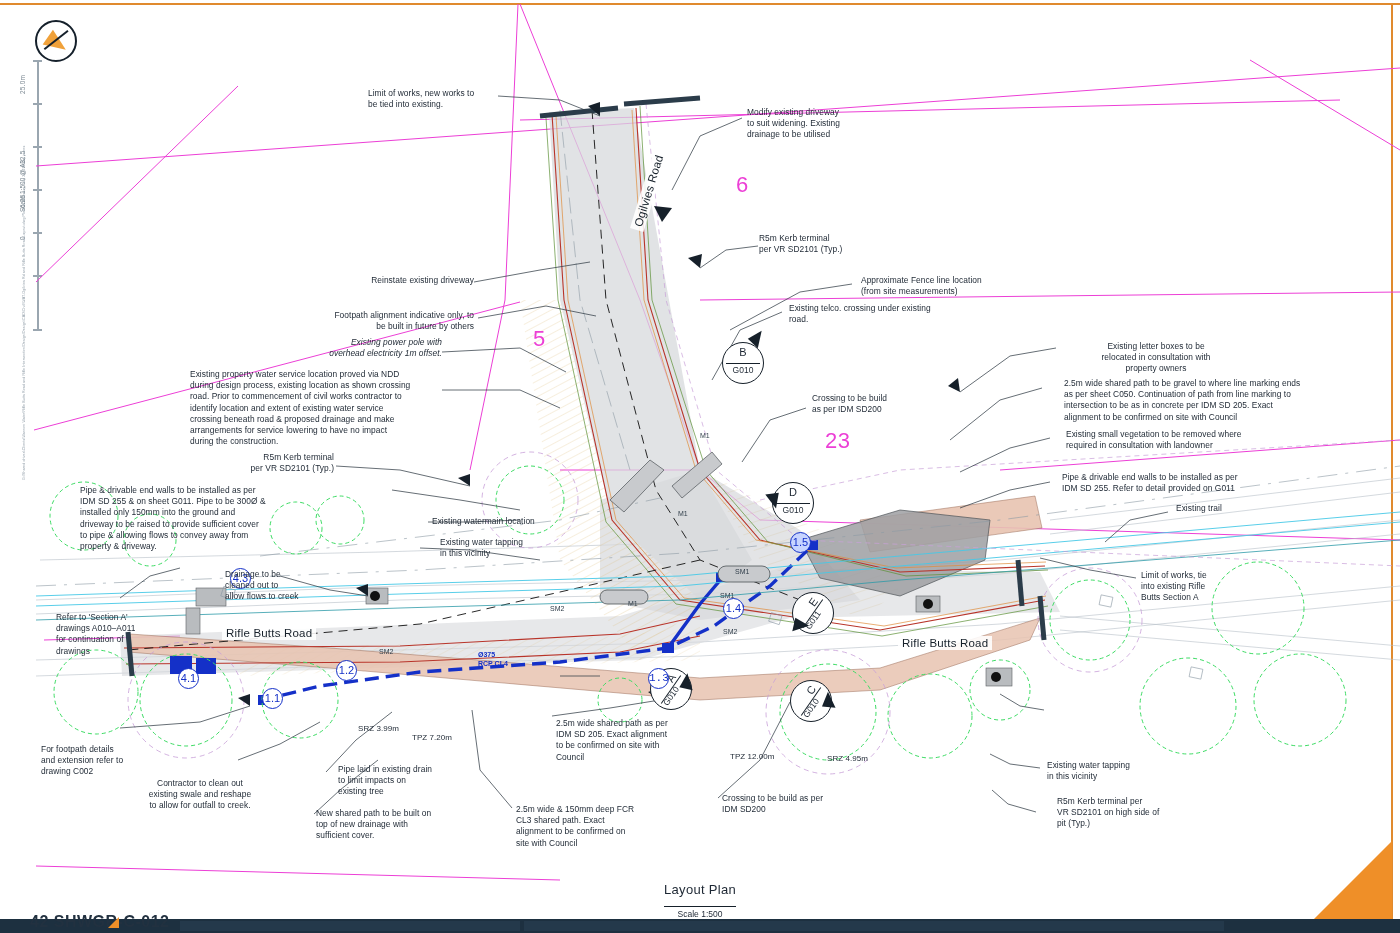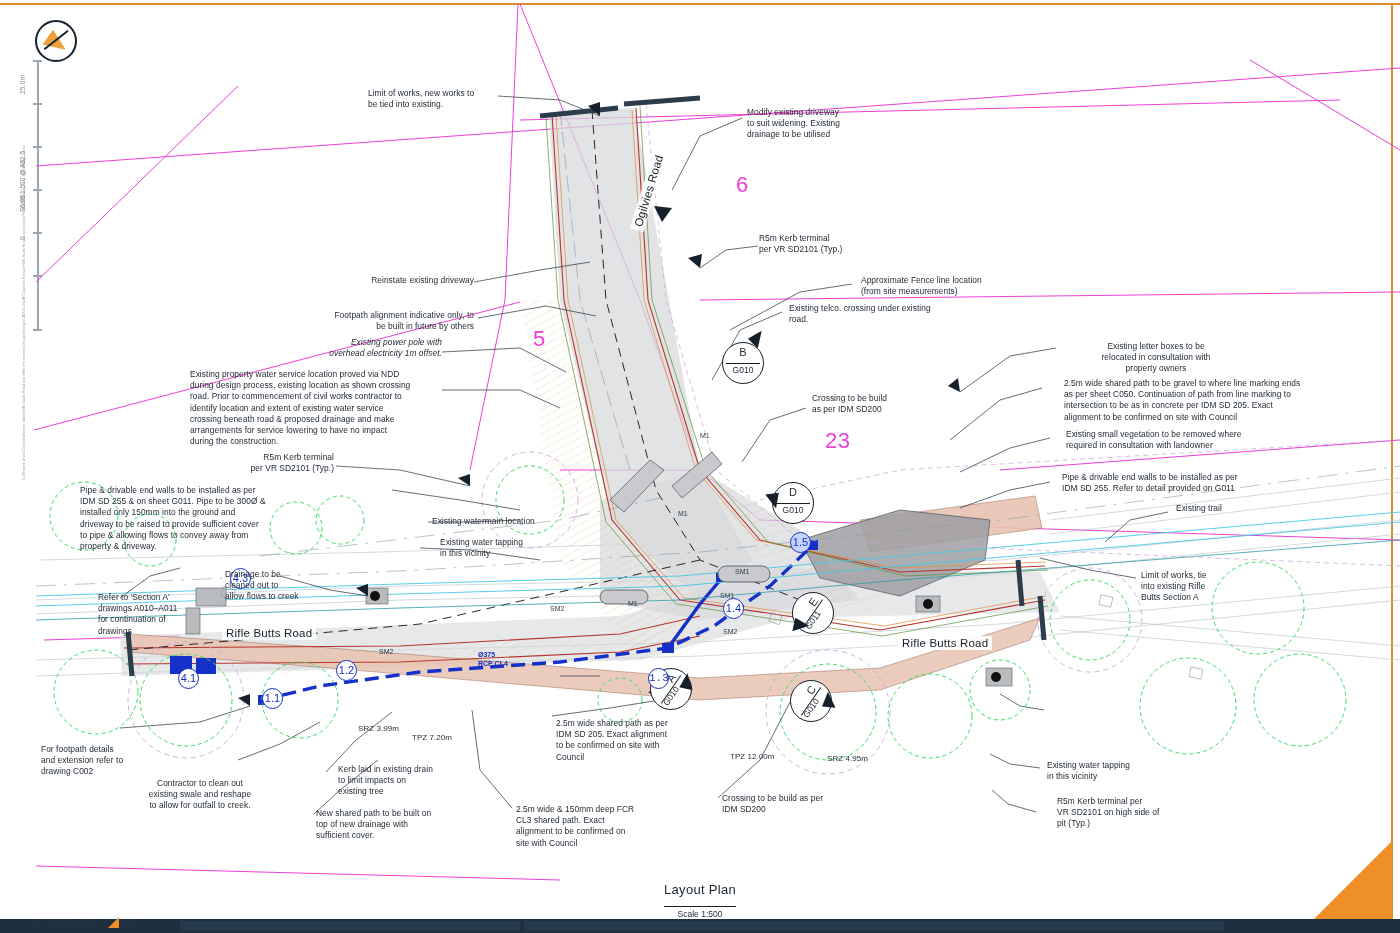--- a/index.html
+++ b/index.html
@@ -7,21 +7,21 @@
        font-family:"Liberation Sans","DejaVu Sans",sans-serif;color:#1d2733;}
 
   
   #sheet{position:absolute;inset:0;background:#ffffff;}
   .frame-top{position:absolute;left:0;top:3px;width:1400px;height:2px;background:#e08a2e;}
   .frame-right{position:absolute;right:7px;top:3px;width:2px;height:930px;background:#e08a2e;}
   .tri-corner{position:absolute;right:8px;bottom:0;width:0;height:0;
      border-bottom:92px solid #ef8f28;border-left:92px solid transparent;}
   .titlestrip{position:absolute;left:0;bottom:0;width:1400px;height:14px;background:#1d3040;}
   .titlestrip .seg{position:absolute;top:2px;height:10px;background:#24394b;}
-  .tb-text{position:absolute;left:30px;bottom:2px;font-size:12px;font-weight:bold;color:#223140;letter-spacing:.5px;}
+  .tb-text{position:absolute;left:30px;bottom:2px;font-size:16px;font-weight:bold;color:#223140;letter-spacing:.5px;}
   .tb-mark{position:absolute;left:108px;bottom:5px;width:0;height:0;
       border-bottom:11px solid #ef8f28;border-left:11px solid transparent;}
 
   
   .north{position:absolute;left:35px;top:20px;width:38px;height:38px;border:2px solid #15202b;border-radius:50%;}
   .north .needle{position:absolute;left:9px;top:7px;width:0;height:0;
       border-left:9px solid transparent;border-right:9px solid transparent;border-bottom:22px solid #f0a13a;
       transform:rotate(125deg);transform-origin:50% 60%;}
   .north .slash{position:absolute;left:4px;top:17px;width:30px;height:1.5px;background:#15202b;transform:rotate(-38deg);}
 
@@ -408,21 +408,21 @@
 arrangements for service lowering to have no impact
 during the construction.</div>
   <div class="ann r" style="left:188px;top:452px;width:146px;">R5m Kerb terminal
 per VR SD2101 (Typ.)</div>
   <div class="ann" style="left:80px;top:485px;width:260px;">Pipe &amp; drivable end walls to be installed as per
 IDM SD 255 &amp; on sheet G011. Pipe to be 300Ø  &amp;
 installed only 150mm into the ground and
 driveway to be raised to provide sufficient cover
 to pipe &amp; allowing flows to convey away from
 property &amp; driveway.</div>
-  <div class="ann" style="left:56px;top:592px;width:120px;margin-left:42px;">Refer to 'Section A'
+  <div class="ann" style="left:56px;top:612px;width:120px;">Refer to 'Section A'
 drawings A010–A011
 for continuation of
 drawings</div>
   <div class="ann" style="left:225px;top:569px;width:110px;">Drainage to be
 cleaned out to
 allow flows to creek</div>
   <div class="ann" style="left:432px;top:516px;width:180px;">Existing watermain location</div>
   <div class="ann" style="left:440px;top:537px;width:150px;">Existing water tapping
 in this vicinity</div>
 
@@ -446,21 +446,21 @@
   <div class="ann" style="left:1047px;top:796px;width:160px;margin-left:10px;">R5m Kerb terminal per
 VR SD2101 on high side of
 pit (Typ.)</div>
 
   <div class="ann" style="left:41px;top:744px;width:150px;">For footpath details
 and extension refer to
 drawing C002</div>
   <div class="ann c" style="left:105px;top:778px;width:190px;">Contractor to clean out
 existing swale and reshape
 to allow for outfall to creek.</div>
-  <div class="ann" style="left:338px;top:764px;width:150px;">Kerb laid in existing drain
+  <div class="ann" style="left:338px;top:764px;width:150px;">Pipe laid in existing drain
 to limit impacts on
 existing tree</div>
   <div class="ann" style="left:316px;top:808px;width:165px;">New shared path to be built on
 top of new drainage with
 sufficient cover.</div>
   <div class="ann" style="left:556px;top:718px;width:175px;">2.5m wide shared path as per
 IDM SD 205. Exact alignment
 to be confirmed on site with
 Council</div>
   <div class="ann" style="left:516px;top:804px;width:180px;">2.5m wide &amp; 150mm deep FCR

